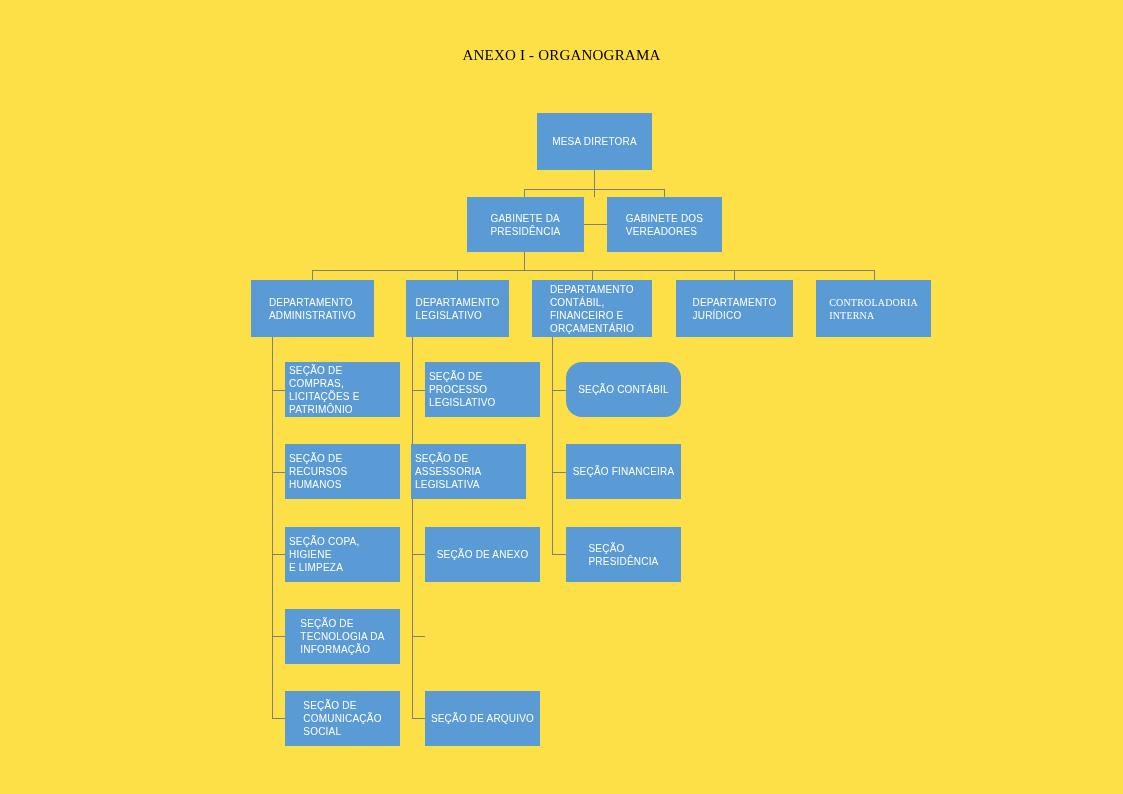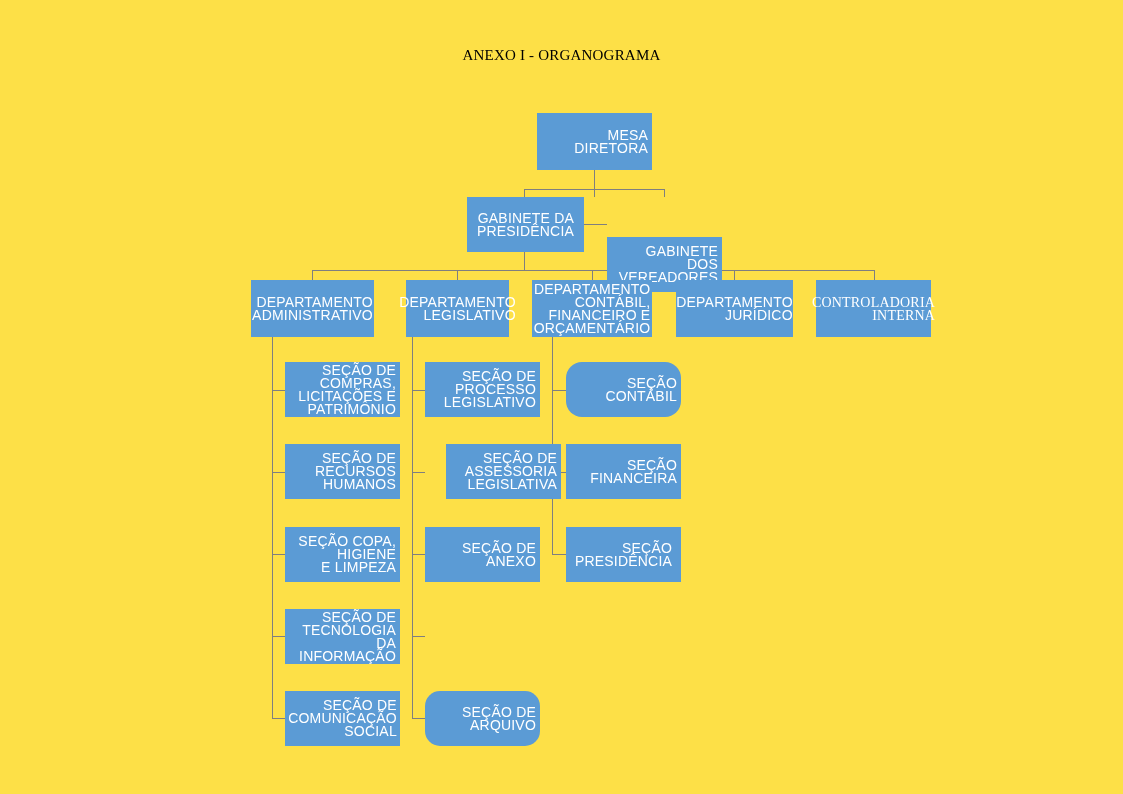--- a/index.html
+++ b/index.html
@@ -26,27 +26,27 @@
     font-family: "Liberation Serif", serif;
     font-size: 15px;
     color: #000000;
     letter-spacing: 0.2px;
   }
   .node {
     position: absolute;
     box-sizing: border-box;
     background: #5b9bd5;
     color: #ffffff;
-    font-size: 14px;
+    font-size: 10px;
     line-height: 13px;
     letter-spacing: 0.2px;
     display: flex;
     align-items: center;
     justify-content: center;
-    text-align: right;
+    text-align: left;
     padding: 2px 4px;
   }
   .node span {
     display: block;
     white-space: pre-line;
   }
   .conn {
     position: absolute;
     background: #7f7f7f;
   }
@@ -93,21 +93,21 @@
   <div class="conn h" style="left:552px; top:472px; width:14px;"></div>
   <div class="conn h" style="left:552px; top:554px; width:14px;"></div>
 
   <div class="node" style="left:537px; top:113px; width:115px; height:57px;">
     <span>MESA DIRETORA</span>
   </div>
   <div class="node" style="left:467px; top:197px; width:117px; height:55px;">
     <span>GABINETE DA
 PRESIDÊNCIA</span>
   </div>
-  <div class="node" style="left:607px; top:197px; width:115px; height:55px;margin-top:40px;">
+  <div class="node" style="left:607px; top:197px; width:115px; height:55px;">
     <span>GABINETE DOS
 VEREADORES</span>
   </div>
 
   <div class="node" style="left:251px; top:280px; width:123px; height:57px;">
     <span>DEPARTAMENTO
 ADMINISTRATIVO</span>
   </div>
   <div class="node" style="left:406px; top:280px; width:103px; height:57px;">
     <span>DEPARTAMENTO
@@ -149,28 +149,28 @@
   <div class="node" style="left:285px; top:691px; width:115px; height:55px;">
     <span>SEÇÃO DE
 COMUNICAÇÃO
 SOCIAL</span>
   </div>
 
   <div class="node" style="left:425px; top:362px; width:115px; height:55px;">
     <span>SEÇÃO DE PROCESSO
 LEGISLATIVO</span>
   </div>
-  <div class="node" style="left:446px; top:444px; width:115px; height:55px;">
+  <div class="node" style="left:411px; top:444px; width:115px; height:55px;">
     <span>SEÇÃO  DE ASSESSORIA
 LEGISLATIVA</span>
   </div>
   <div class="node" style="left:425px; top:527px; width:115px; height:55px;">
     <span>SEÇÃO DE ANEXO</span>
   </div>
-  <div class="node" style="left:425px; top:691px; width:115px; height:55px;border-radius:15px;">
+  <div class="node" style="left:425px; top:691px; width:115px; height:55px;">
     <span>SEÇÃO DE ARQUIVO</span>
   </div>
 
   <div class="node" style="left:566px; top:362px; width:115px; height:55px;border-radius:16px;">
     <span>SEÇÃO  CONTÁBIL</span>
   </div>
   <div class="node" style="left:566px; top:444px; width:115px; height:55px;">
     <span>SEÇÃO FINANCEIRA</span>
   </div>
   <div class="node" style="left:566px; top:527px; width:115px; height:55px;">

